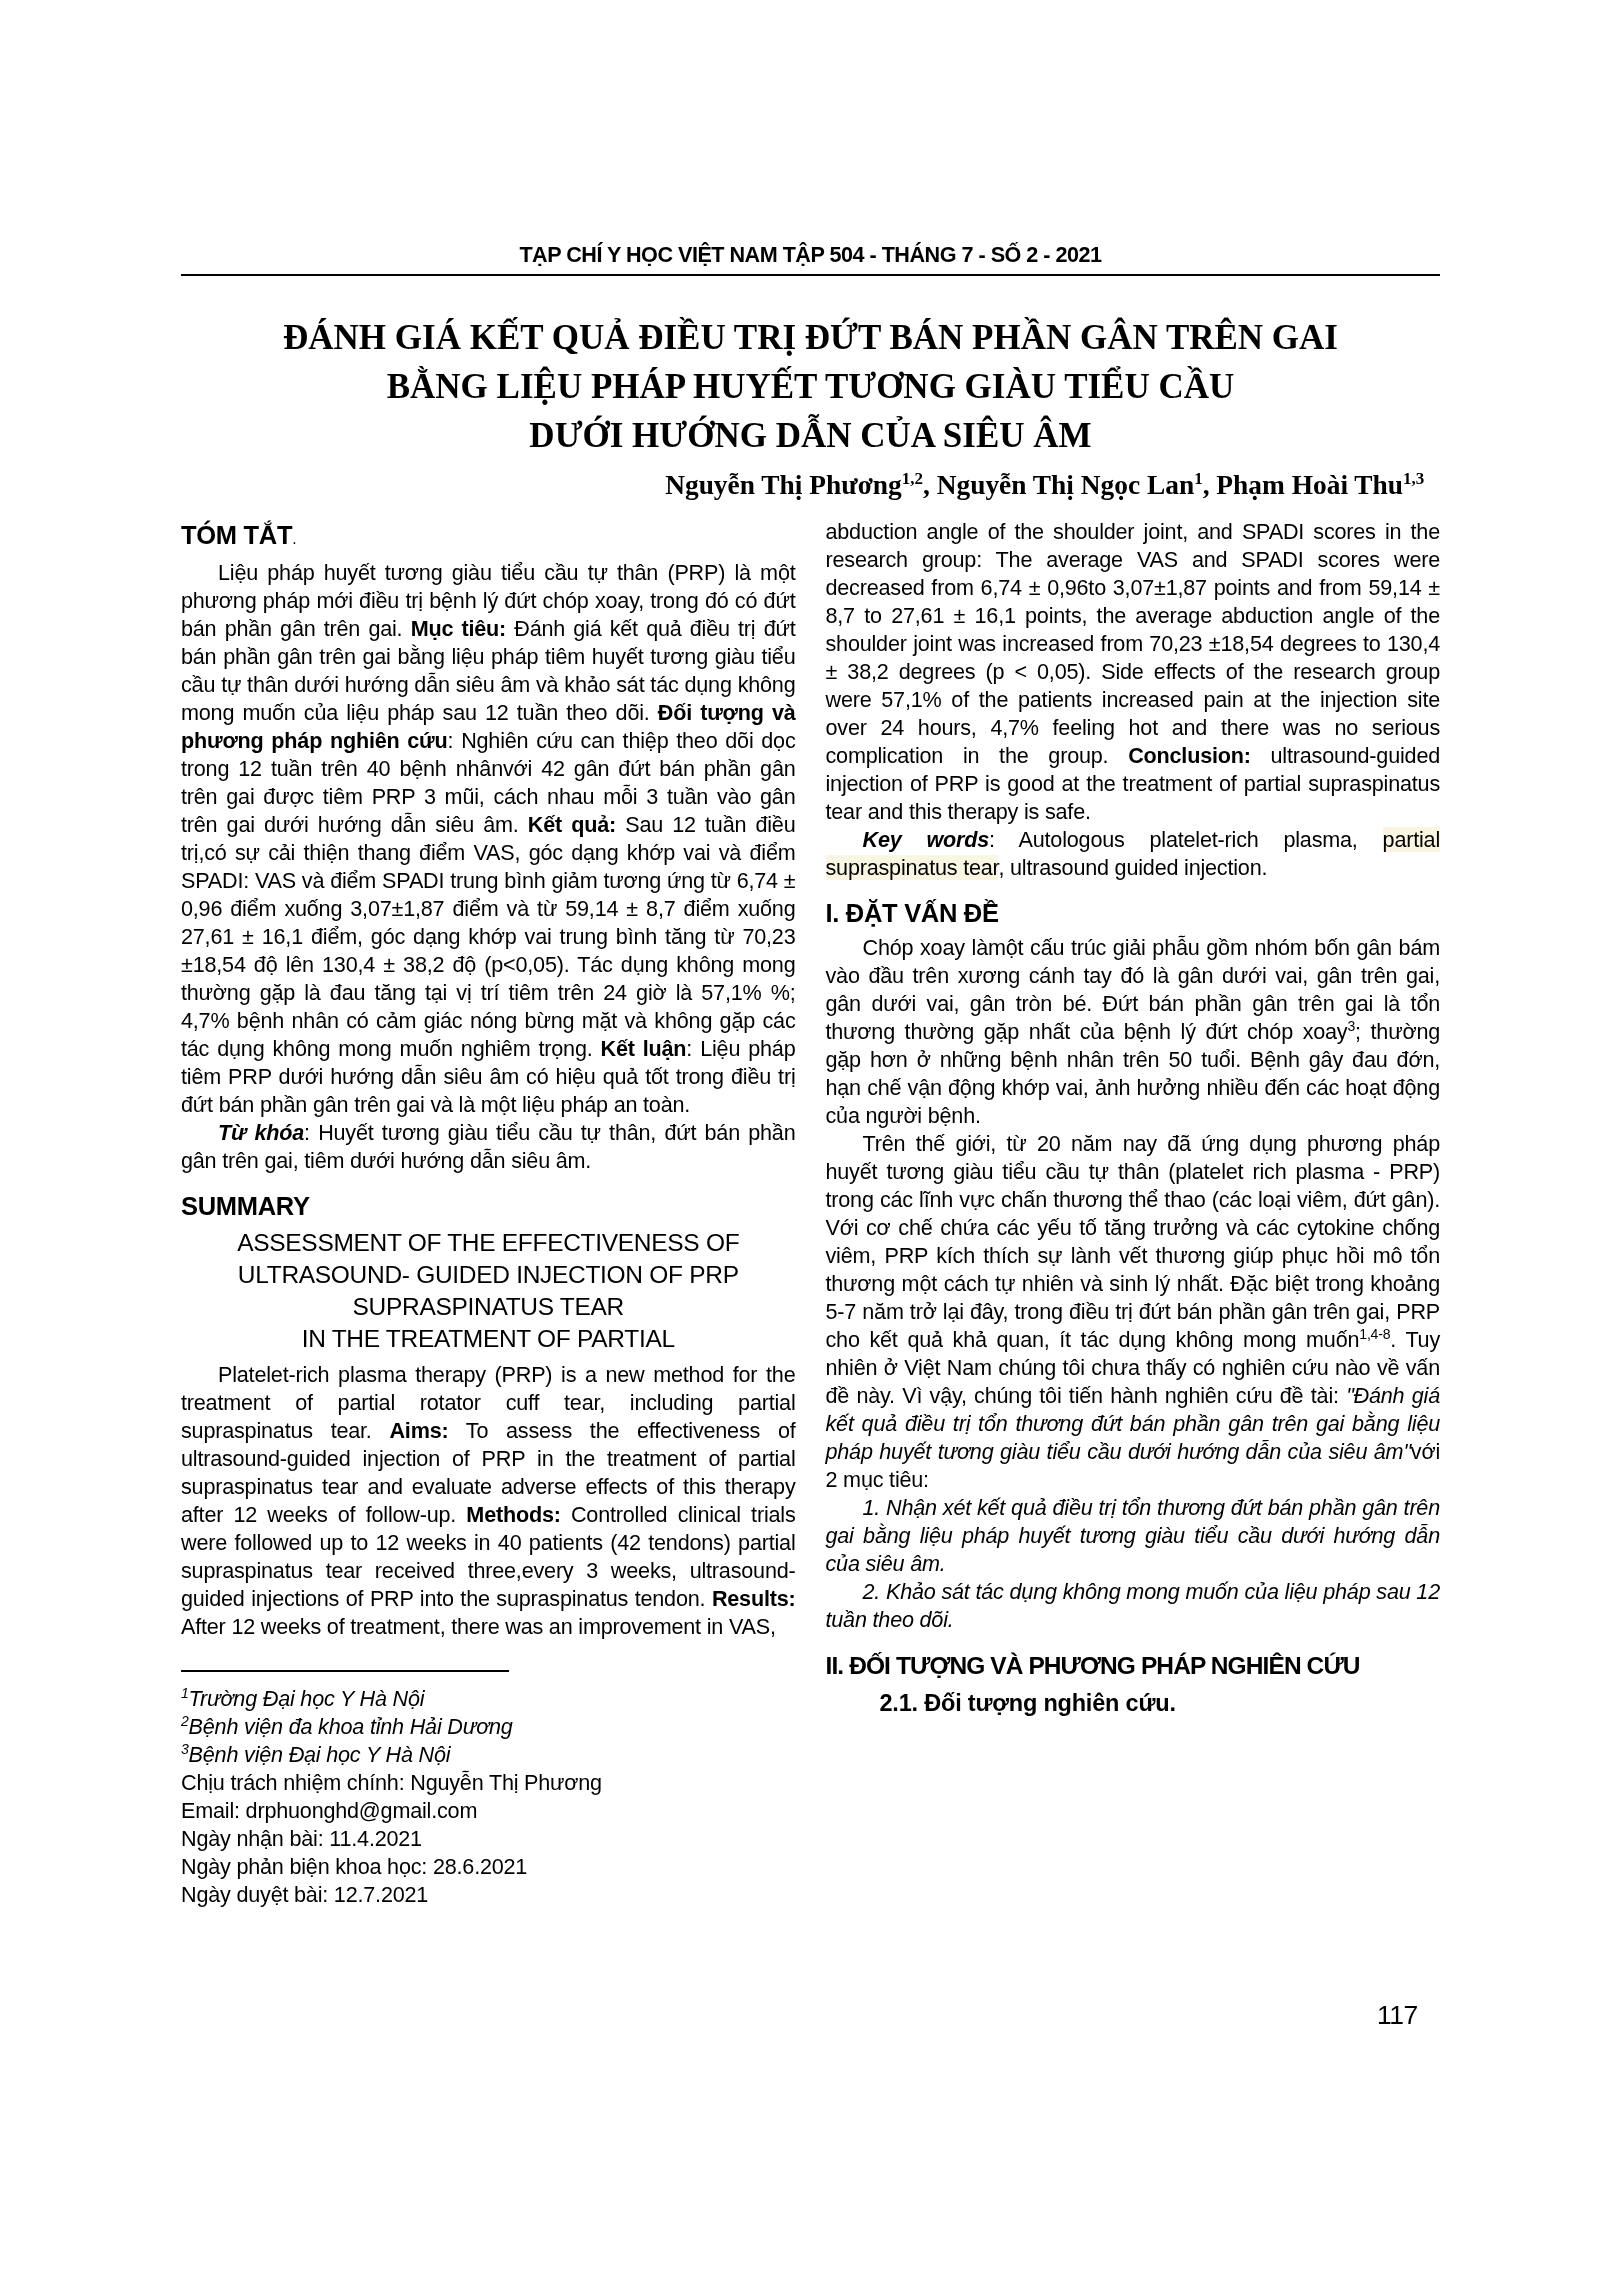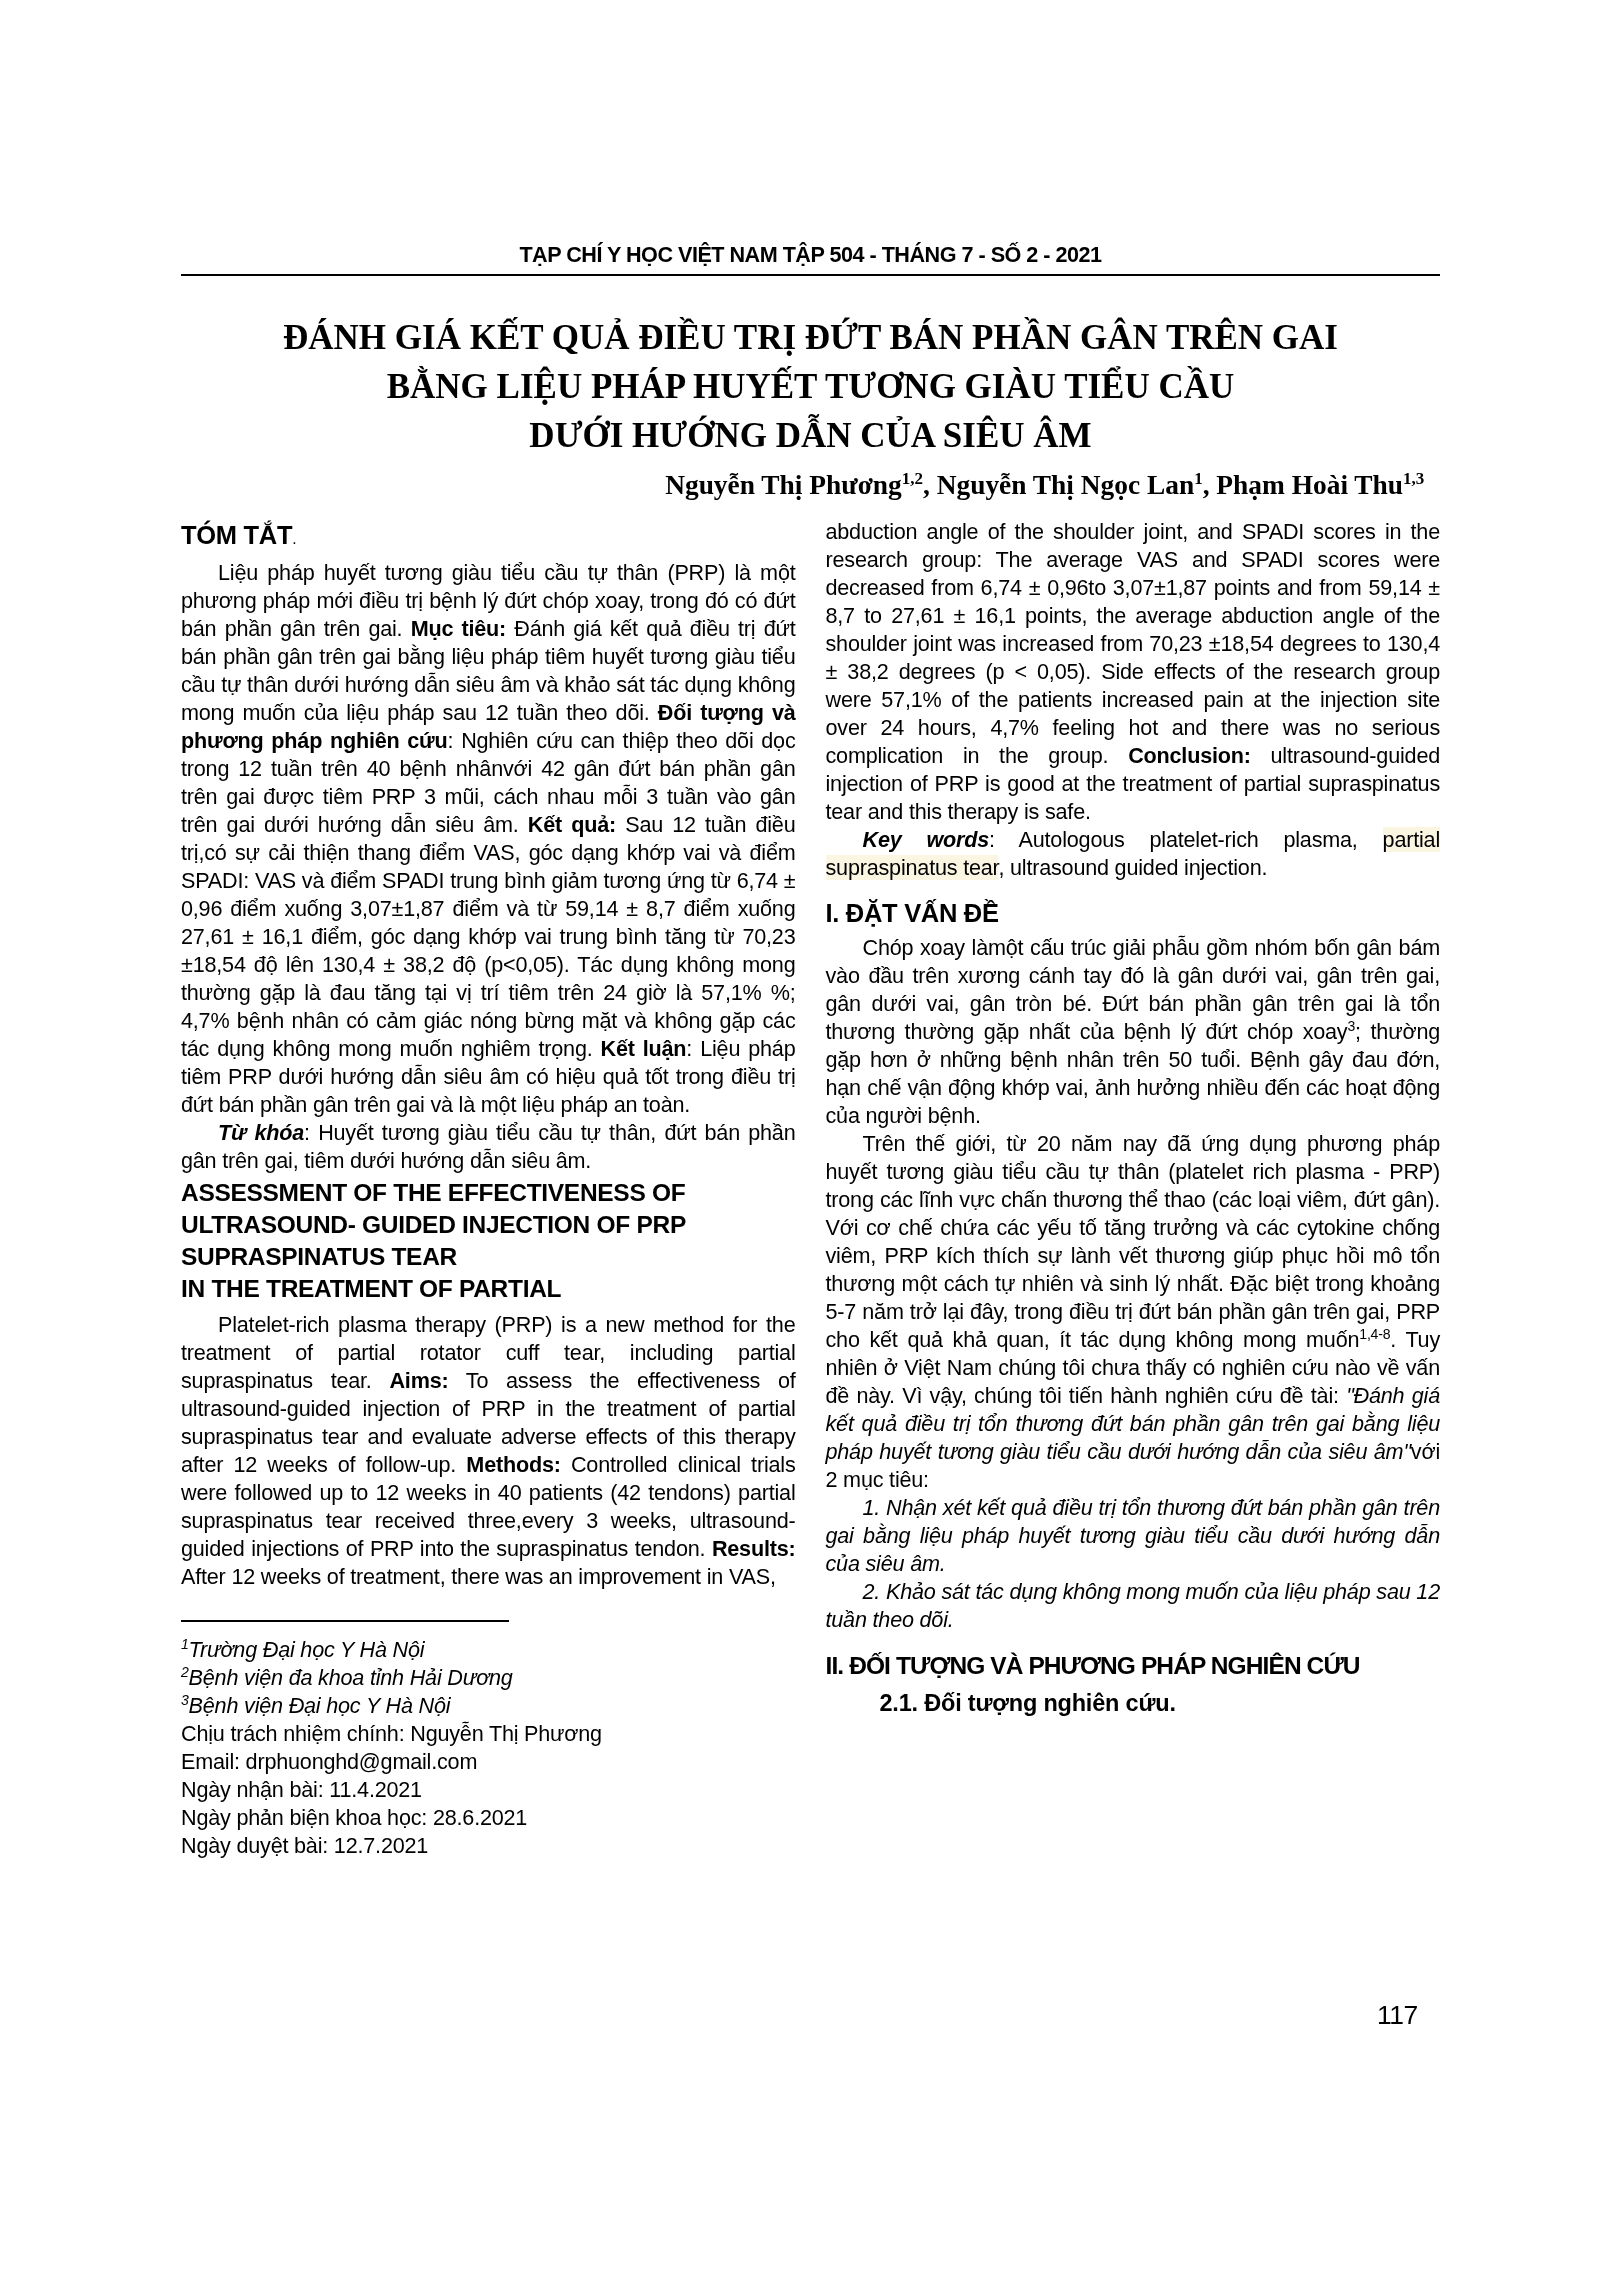--- a/index.html
+++ b/index.html
@@ -10,21 +10,21 @@
   .header-rule{border-top:2.9px solid #000;margin-top:5.9px;width:100%;}
   .article-title{margin-top:37px;text-align:center;font-family:"Liberation Serif","DejaVu Serif",serif;font-weight:bold;font-size:35px;line-height:49px;}
   .authors{margin-top:7.8px;text-align:right;padding-right:15.7px;font-family:"Liberation Serif","DejaVu Serif",serif;font-weight:bold;font-size:27.4px;line-height:35px;}
   .authors sup{font-size:0.62em;}
   .cols{margin-top:15.7px;display:flex;gap:30px;align-items:flex-start;}
   .col{width:623px;font-size:21.6px;line-height:28px;letter-spacing:-0.2px;}
   .sec-heading{font-weight:bold;font-size:25.5px;line-height:31px;margin:15.7px 0 4.9px;letter-spacing:-0.3px;}
   .sec-heading:first-child{margin-top:2px;}
   .sec-heading.tight{font-size:24.5px;letter-spacing:-0.9px;}
   .sec-heading .plain{font-weight:normal;font-size:15.7px;}
-  .center-bold{text-align:left;font-weight:bold;font-size:24.5px;line-height:32px;margin:2px 0 5.9px;letter-spacing:-0.3px;}
+  .center-bold{text-align:center;font-weight:normal;font-size:24.5px;line-height:32px;margin:2px 0 5.9px;letter-spacing:-0.3px;}
   .para{margin:0;text-align:justify;}
   .para.ind{text-indent:37px;}
   .para.it{font-style:italic;}
   .subheading{font-weight:bold;font-size:23.5px;line-height:31px;padding-left:54px;margin-top:7.8px;}
   .note{font-size:21.6px;line-height:28px;}
   .note.it{font-style:italic;}
   .footnote-rule{width:328px;border-top:2px solid #000;margin:29px 0 13.7px 0;}
   sup{font-size:0.65em;line-height:0;}
   .b{font-weight:bold;}
   .i{font-style:italic;}
@@ -43,20 +43,21 @@
         <div>ĐÁNH GIÁ KẾT QUẢ ĐIỀU TRỊ ĐỨT BÁN PHẦN GÂN TRÊN GAI</div>
         <div>BẰNG LIỆU PHÁP HUYẾT TƯƠNG GIÀU TIỂU CẦU</div>
         <div>DƯỚI HƯỚNG DẪN CỦA SIÊU ÂM</div>
       </div>
     <div class="authors"><span>Nguyễn Thị Phương</span><sup>1,2</sup><span>, </span><span>Nguyễn Thị Ngọc Lan</span><sup>1</sup><span>, </span><span>Phạm Hoài Thu</span><sup>1,3</sup></div>
     <div class="cols">
       <div class="col" id="col-left">
           <div class="sec-heading"><span>TÓM TẮT</span><span class="plain">.</span></div>
           <p class="para ind"><span>Liệu pháp huyết tương giàu tiểu cầu tự thân (PRP) là một phương pháp mới điều trị bệnh lý đứt chóp xoay, trong đó có đứt bán phần gân trên gai. </span><span class="b">Mục tiêu:</span><span> Đánh giá kết quả điều trị đứt bán phần gân trên gai bằng liệu pháp tiêm huyết tương giàu tiểu cầu tự thân dưới hướng dẫn siêu âm và khảo sát tác dụng không mong muốn của liệu pháp sau 12 tuần theo dõi. </span><span class="b">Đối tượng và phương pháp nghiên cứu</span><span>: Nghiên cứu can thiệp theo dõi dọc trong 12 tuần trên 40 bệnh nhânvới 42 gân đứt bán phần gân trên gai được tiêm PRP 3 mũi, cách nhau mỗi 3 tuần vào gân trên gai dưới hướng dẫn siêu âm. </span><span class="b">Kết quả:</span><span> Sau 12 tuần điều trị,có sự cải thiện thang điểm VAS, góc dạng khớp vai và điểm SPADI: VAS và điểm SPADI trung bình giảm tương ứng từ 6,74 ± 0,96 điểm xuống 3,07±1,87 điểm và từ 59,14 ± 8,7 điểm xuống 27,61 ± 16,1 điểm, góc dạng khớp vai trung bình tăng từ 70,23 ±18,54 độ lên 130,4 ± 38,2 độ (p&lt;0,05). Tác dụng không mong thường gặp là đau tăng tại vị trí tiêm trên 24 giờ là 57,1% %; 4,7% bệnh nhân có cảm giác nóng bừng mặt và không gặp các tác dụng không mong muốn nghiêm trọng. </span><span class="b">Kết luận</span><span>: Liệu pháp tiêm PRP dưới hướng dẫn siêu âm có hiệu quả tốt trong điều trị đứt bán phần gân trên gai và là một liệu pháp an toàn.</span></p>
           <p class="para ind"><span class="bi">Từ khóa</span><span>: Huyết tương giàu tiểu cầu tự thân, đứt bán phần gân trên gai, tiêm dưới hướng dẫn siêu âm.</span></p>
+          <div class="sec-heading"><span>SUMMARY</span></div>
           <div class="center-bold">
             <div>ASSESSMENT OF THE EFFECTIVENESS OF</div>
             <div>ULTRASOUND- GUIDED INJECTION OF PRP</div>
             <div>SUPRASPINATUS TEAR</div>
             <div>IN THE TREATMENT OF PARTIAL</div>
           </div>
           <p class="para ind"><span>Platelet-rich plasma therapy (PRP) is a new method for the treatment of partial rotator cuff tear, including partial supraspinatus tear. </span><span class="b">Aims:</span><span> To assess the effectiveness of ultrasound-guided injection of PRP in the treatment of partial supraspinatus tear and evaluate adverse effects of this therapy after 12 weeks of follow-up. </span><span class="b">Methods:</span><span> Controlled clinical trials were followed up to 12 weeks in 40 patients (42 tendons) partial supraspinatus tear received three,every 3 weeks, ultrasound-guided injections of PRP into the supraspinatus tendon. </span><span class="b">Results:</span><span> After 12 weeks of treatment, there was an improvement in VAS,</span></p>
           <div class="footnote-rule"></div>
           <div class="note it"><sup>1</sup><span>Trường Đại học Y Hà Nội</span></div>
           <div class="note it"><sup>2</sup><span>Bệnh viện đa khoa tỉnh Hải Dương</span></div>

